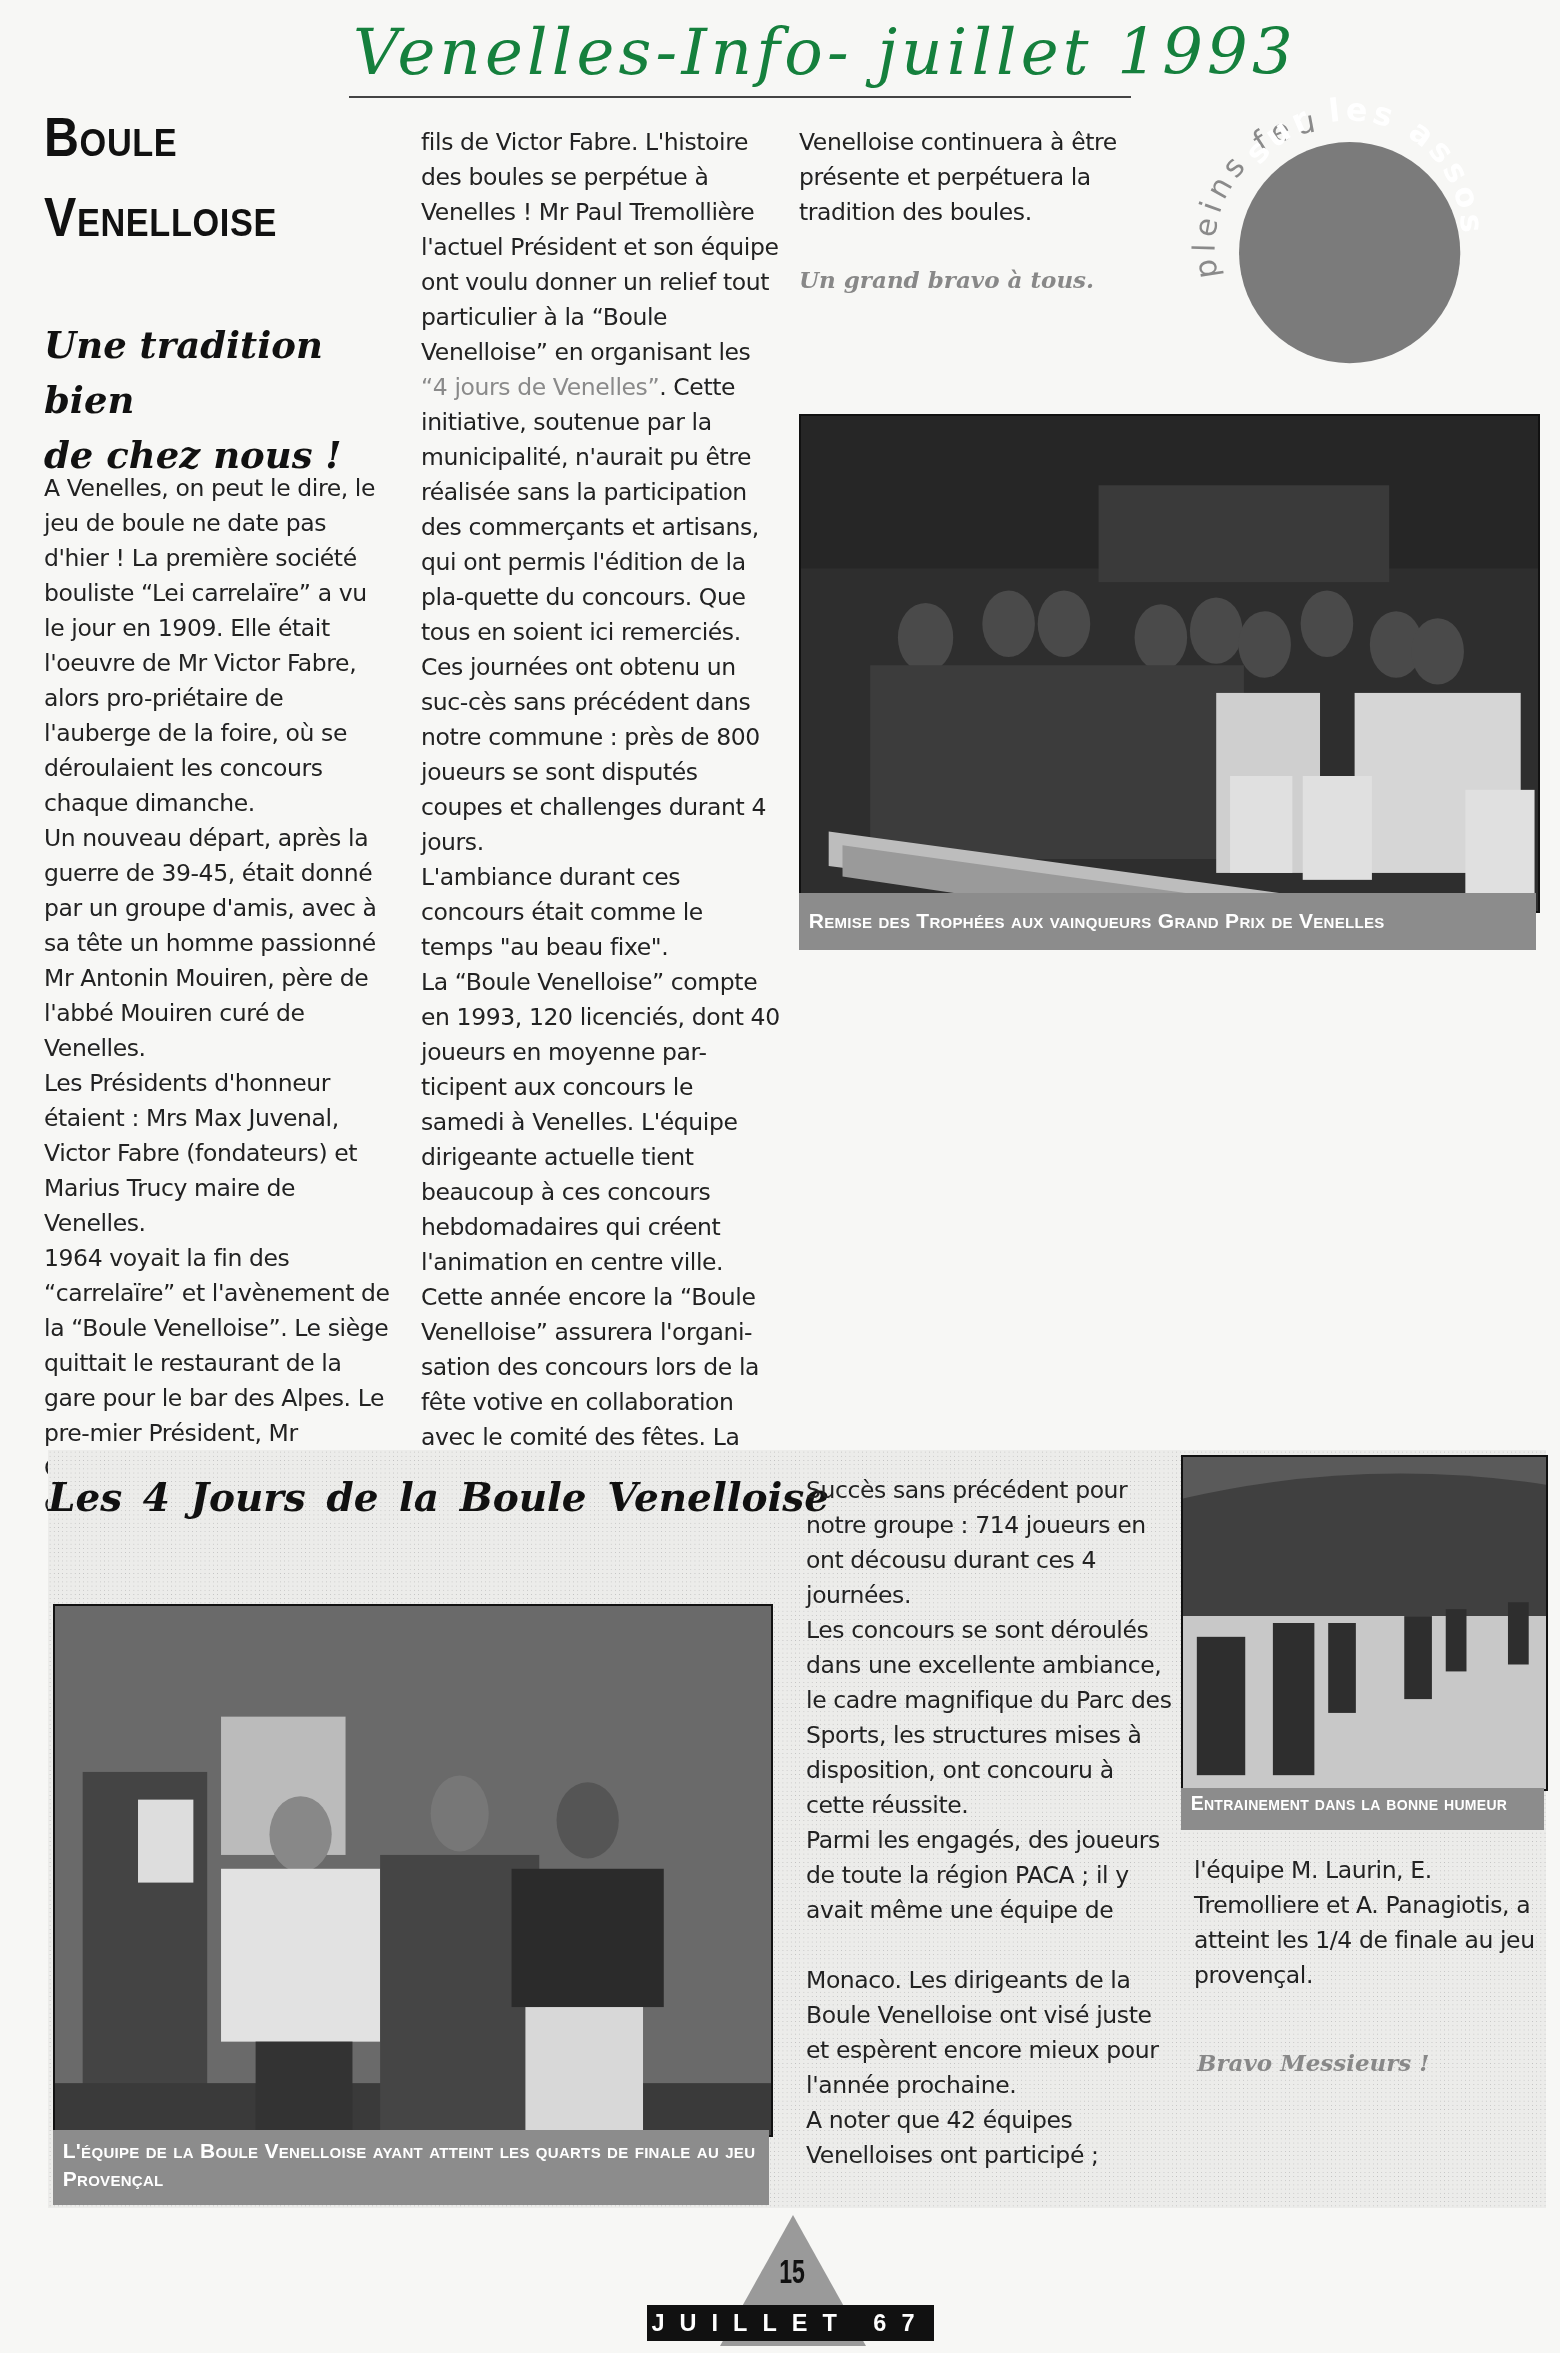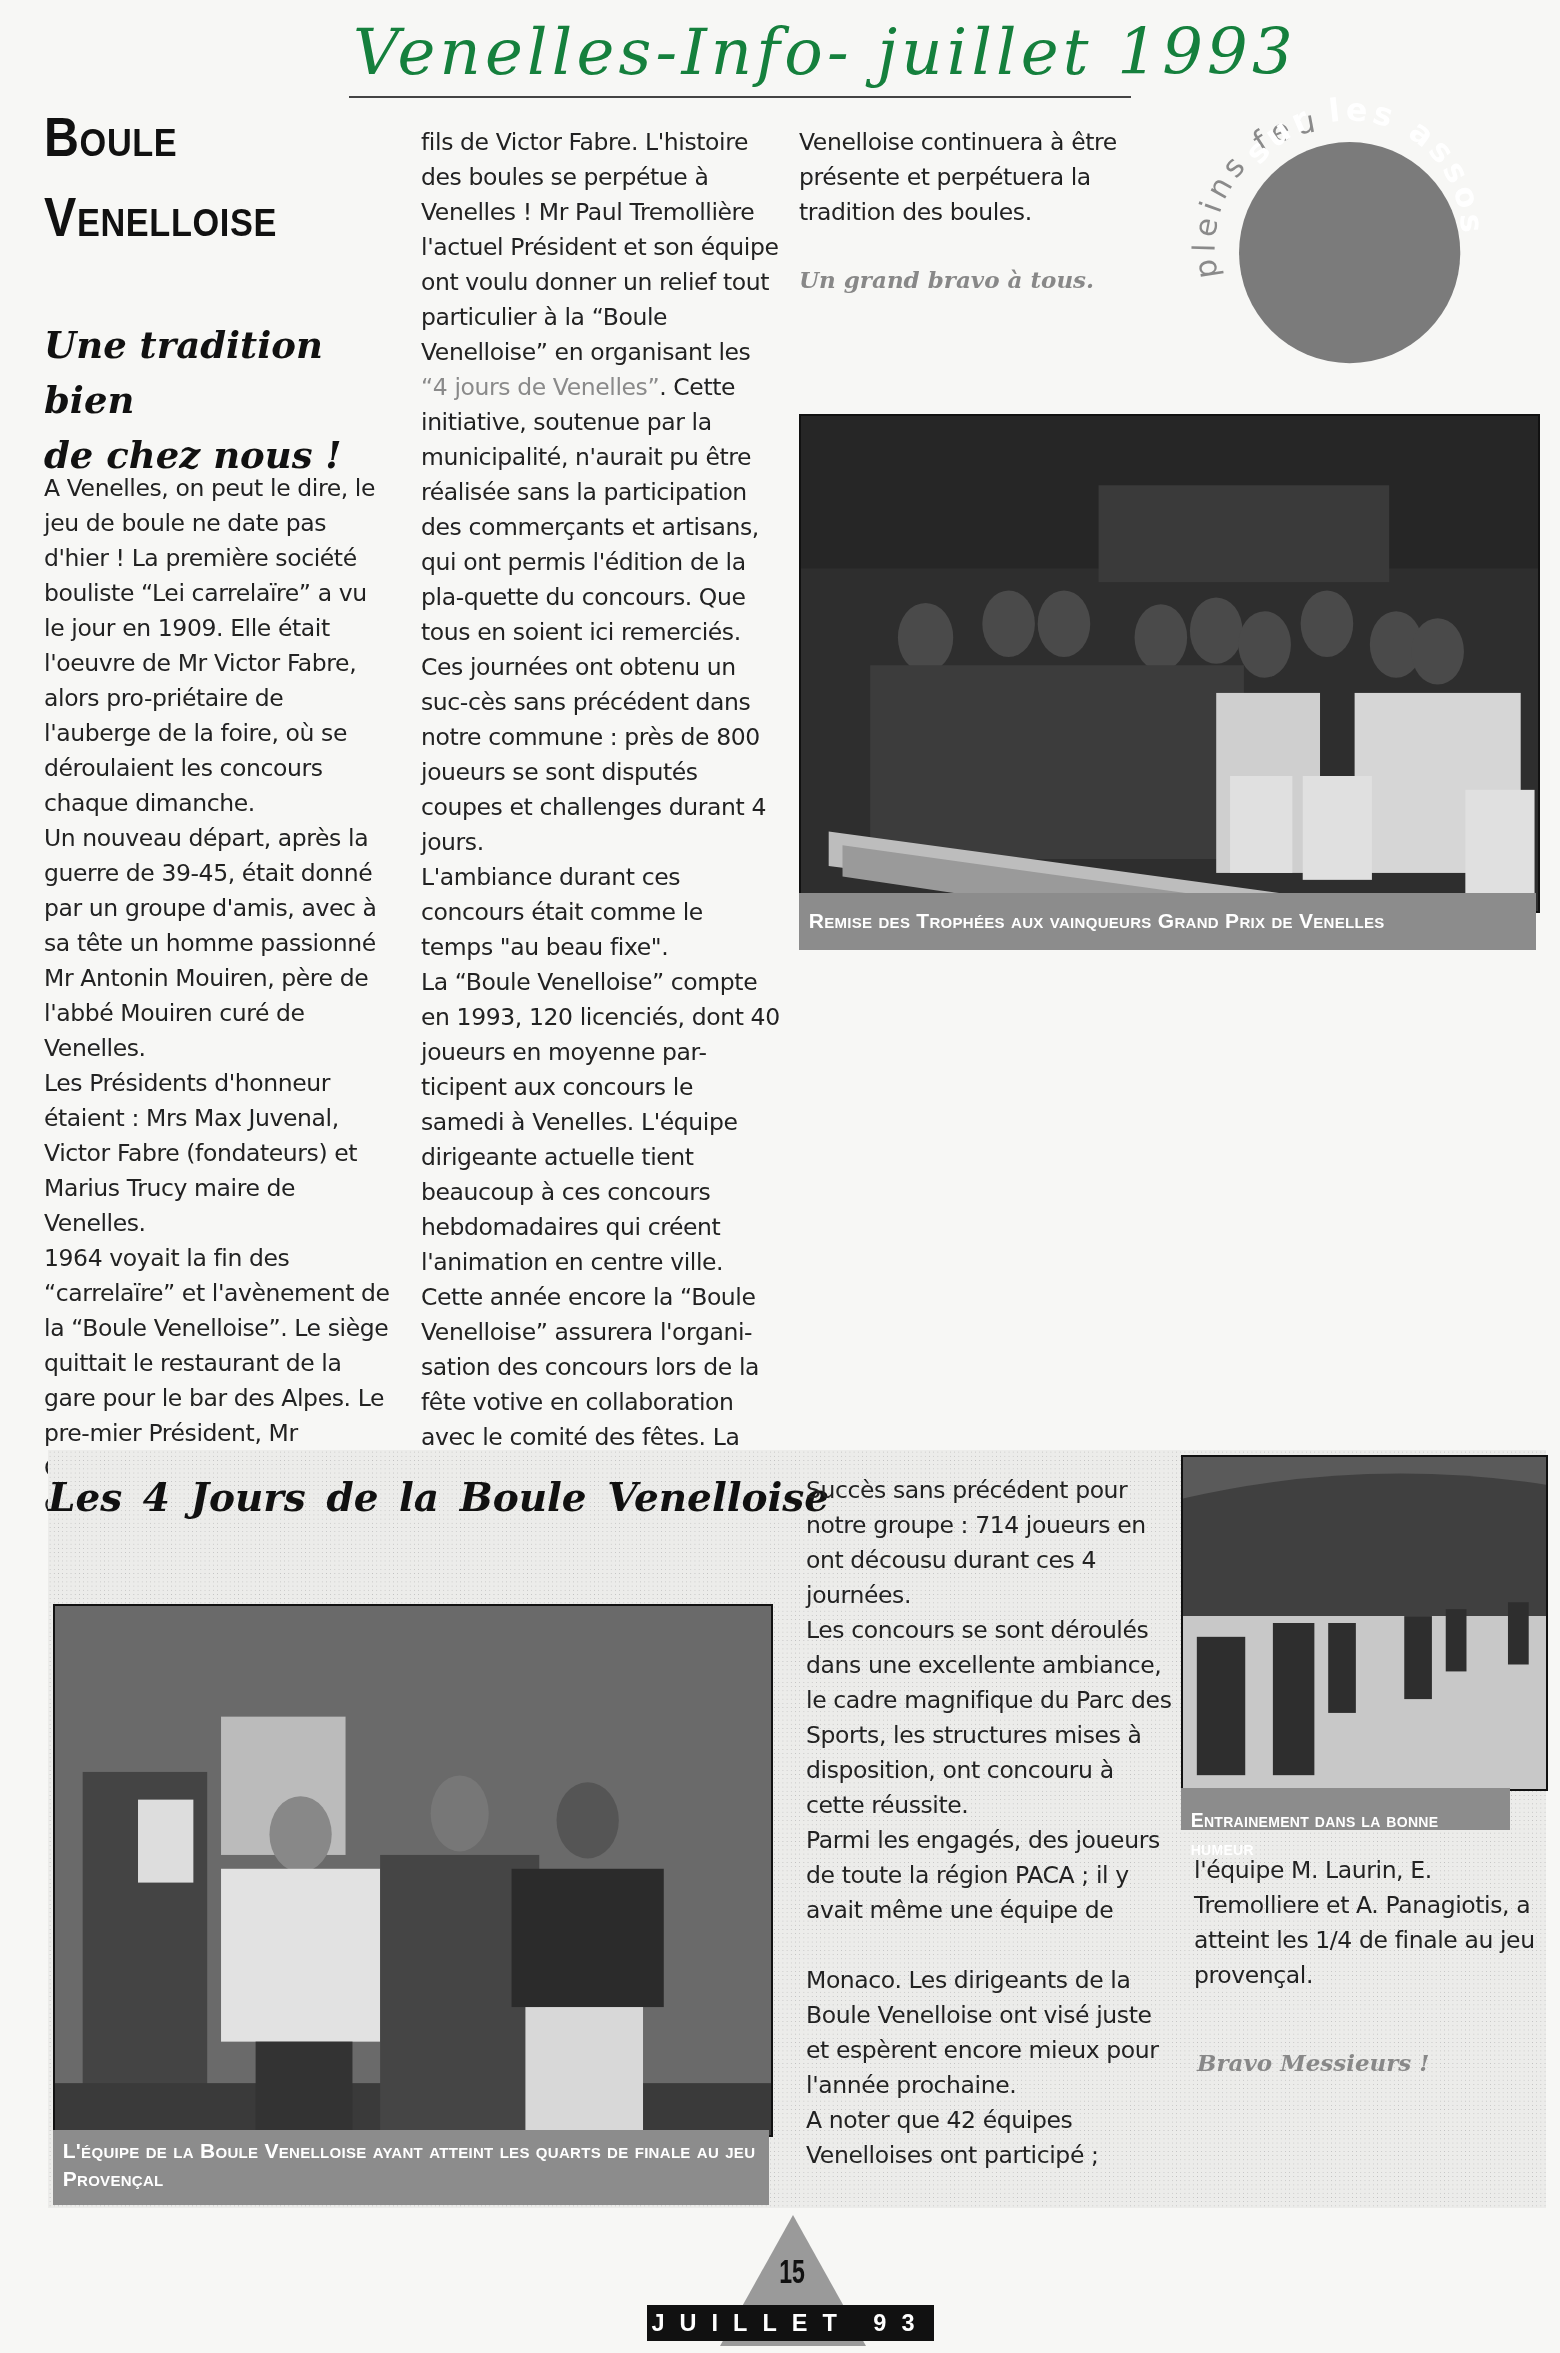--- a/index.html
+++ b/index.html
@@ -59,21 +59,21 @@
   .photo-2 { left:53px; top:1604px; width:716px; height:529px; }
   .photo-3 { left:1181px; top:1455px; width:363px; height:332px; }
   .caption {
     background:#8c8c8c; color:#fff;
     font-family:"Liberation Sans", sans-serif; font-weight:bold;
     font-size:21px; letter-spacing:0.3px; font-variant:small-caps;
     padding:7px 9.7px; box-sizing:border-box; line-height:28px;
   }
   .caption-1 { left:799px; top:893px; width:737px; height:57px; padding-top:14px; }
   .caption-2 { left:53px; top:2130px; width:716px; height:75px; }
-  .caption-3 { left:1181px; top:1788px; width:329px; height:42px; font-size:19.4px; padding-top:18px; }
+  .caption-3 { left:1181px; top:1788px; width:363px; height:42px; font-size:19.4px; padding-top:1px; }
 
   
   .stipple {
     left:48px; top:1450px; width:1498px; height:758px;
     background-color:#ececea;
     background-image:radial-gradient(#bdbdbd 0.6px, transparent 0.8px);
     background-size:4.2px 4.2px;
   }
   .section2-title {
     left:48px; top:1474px; width:727px;
@@ -234,14 +234,14 @@
 </div>
 <div class="abs caption caption-3">Entrainement dans la bonne humeur</div>
 
 <div class="abs col col-5">
   <p>l'équipe M. Laurin, E. Tremolliere et A. Panagiotis, a atteint les 1/4 de finale au jeu provençal.</p>
 </div>
 <div class="abs script-signoff signoff-2">Bravo Messieurs !</div>
 
 <div class="abs footer-tri"></div>
 <div class="abs footer-num">15</div>
-<div class="abs footer-bar">JUILLET 93</div>
+<div class="abs footer-bar">JUILLET 67</div>
 
 
 </body></html>

